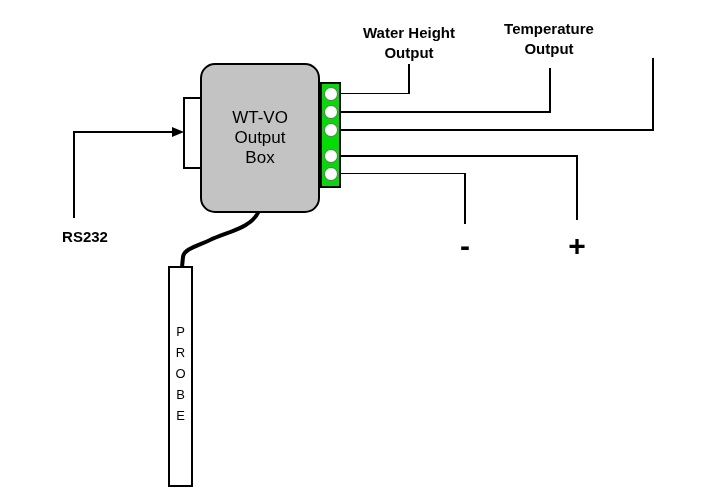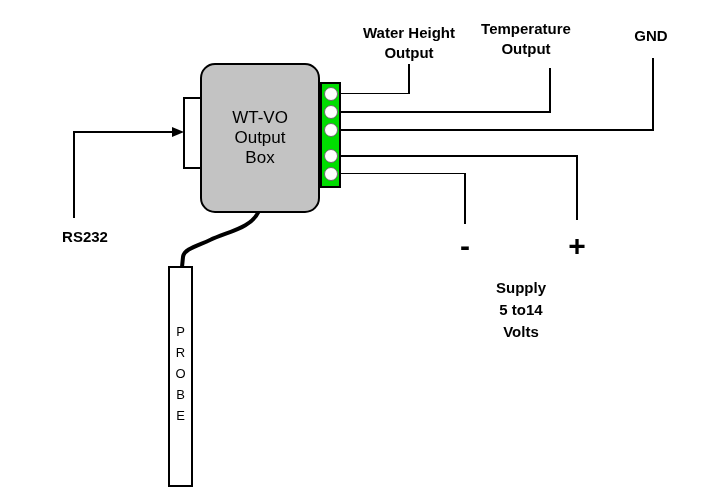--- a/index.html
+++ b/index.html
@@ -102,21 +102,21 @@
   .lbl {
     position: absolute;
     font-weight: bold;
     font-size: 15px;
     line-height: 20px;
     text-align: center;
     white-space: nowrap;
     z-index: 4;
   }
   .lbl-water   { left: 319px; top: 23px;  width: 180px; }
-  .lbl-temp    { left: 436px; top: 19px;  width: 180px; }
+  .lbl-temp    { left: 459px; top: 19px;  width: 180px; }
   .lbl-gnd     { left: 611px; top: 26px;  width: 80px;  }
   .lbl-rs232   { left: 35px;  top: 227px; width: 100px; }
   .lbl-supply  { left: 451px; top: 277px; width: 140px; line-height: 22px; }
   .lbl-minus   { left: 435px; top: 226px; width: 60px; font-size: 30px; line-height: 40px; }
   .lbl-plus    { left: 547px; top: 226px; width: 60px; font-size: 30px; line-height: 40px; }
 </style>
 </head>
 <body>
 
 <div class="stage">
@@ -158,28 +158,22 @@
   <div class="lbl lbl-water">
     <div>Water Height</div>
     <div>Output</div>
   </div>
 
   <div class="lbl lbl-temp">
     <div>Temperature</div>
     <div>Output</div>
   </div>
 
-  <div class="lbl lbl-gnd">GND</div>
 
   <div class="lbl lbl-rs232">
     <div>RS232</div>
   </div>
 
   <div class="lbl lbl-minus">-</div>
   <div class="lbl lbl-plus">+</div>
 
-  <div class="lbl lbl-supply">
-    <div>Supply</div>
-    <div>5 to14</div>
-    <div>Volts</div>
-  </div>
 
 </div>
 
 </body></html>

